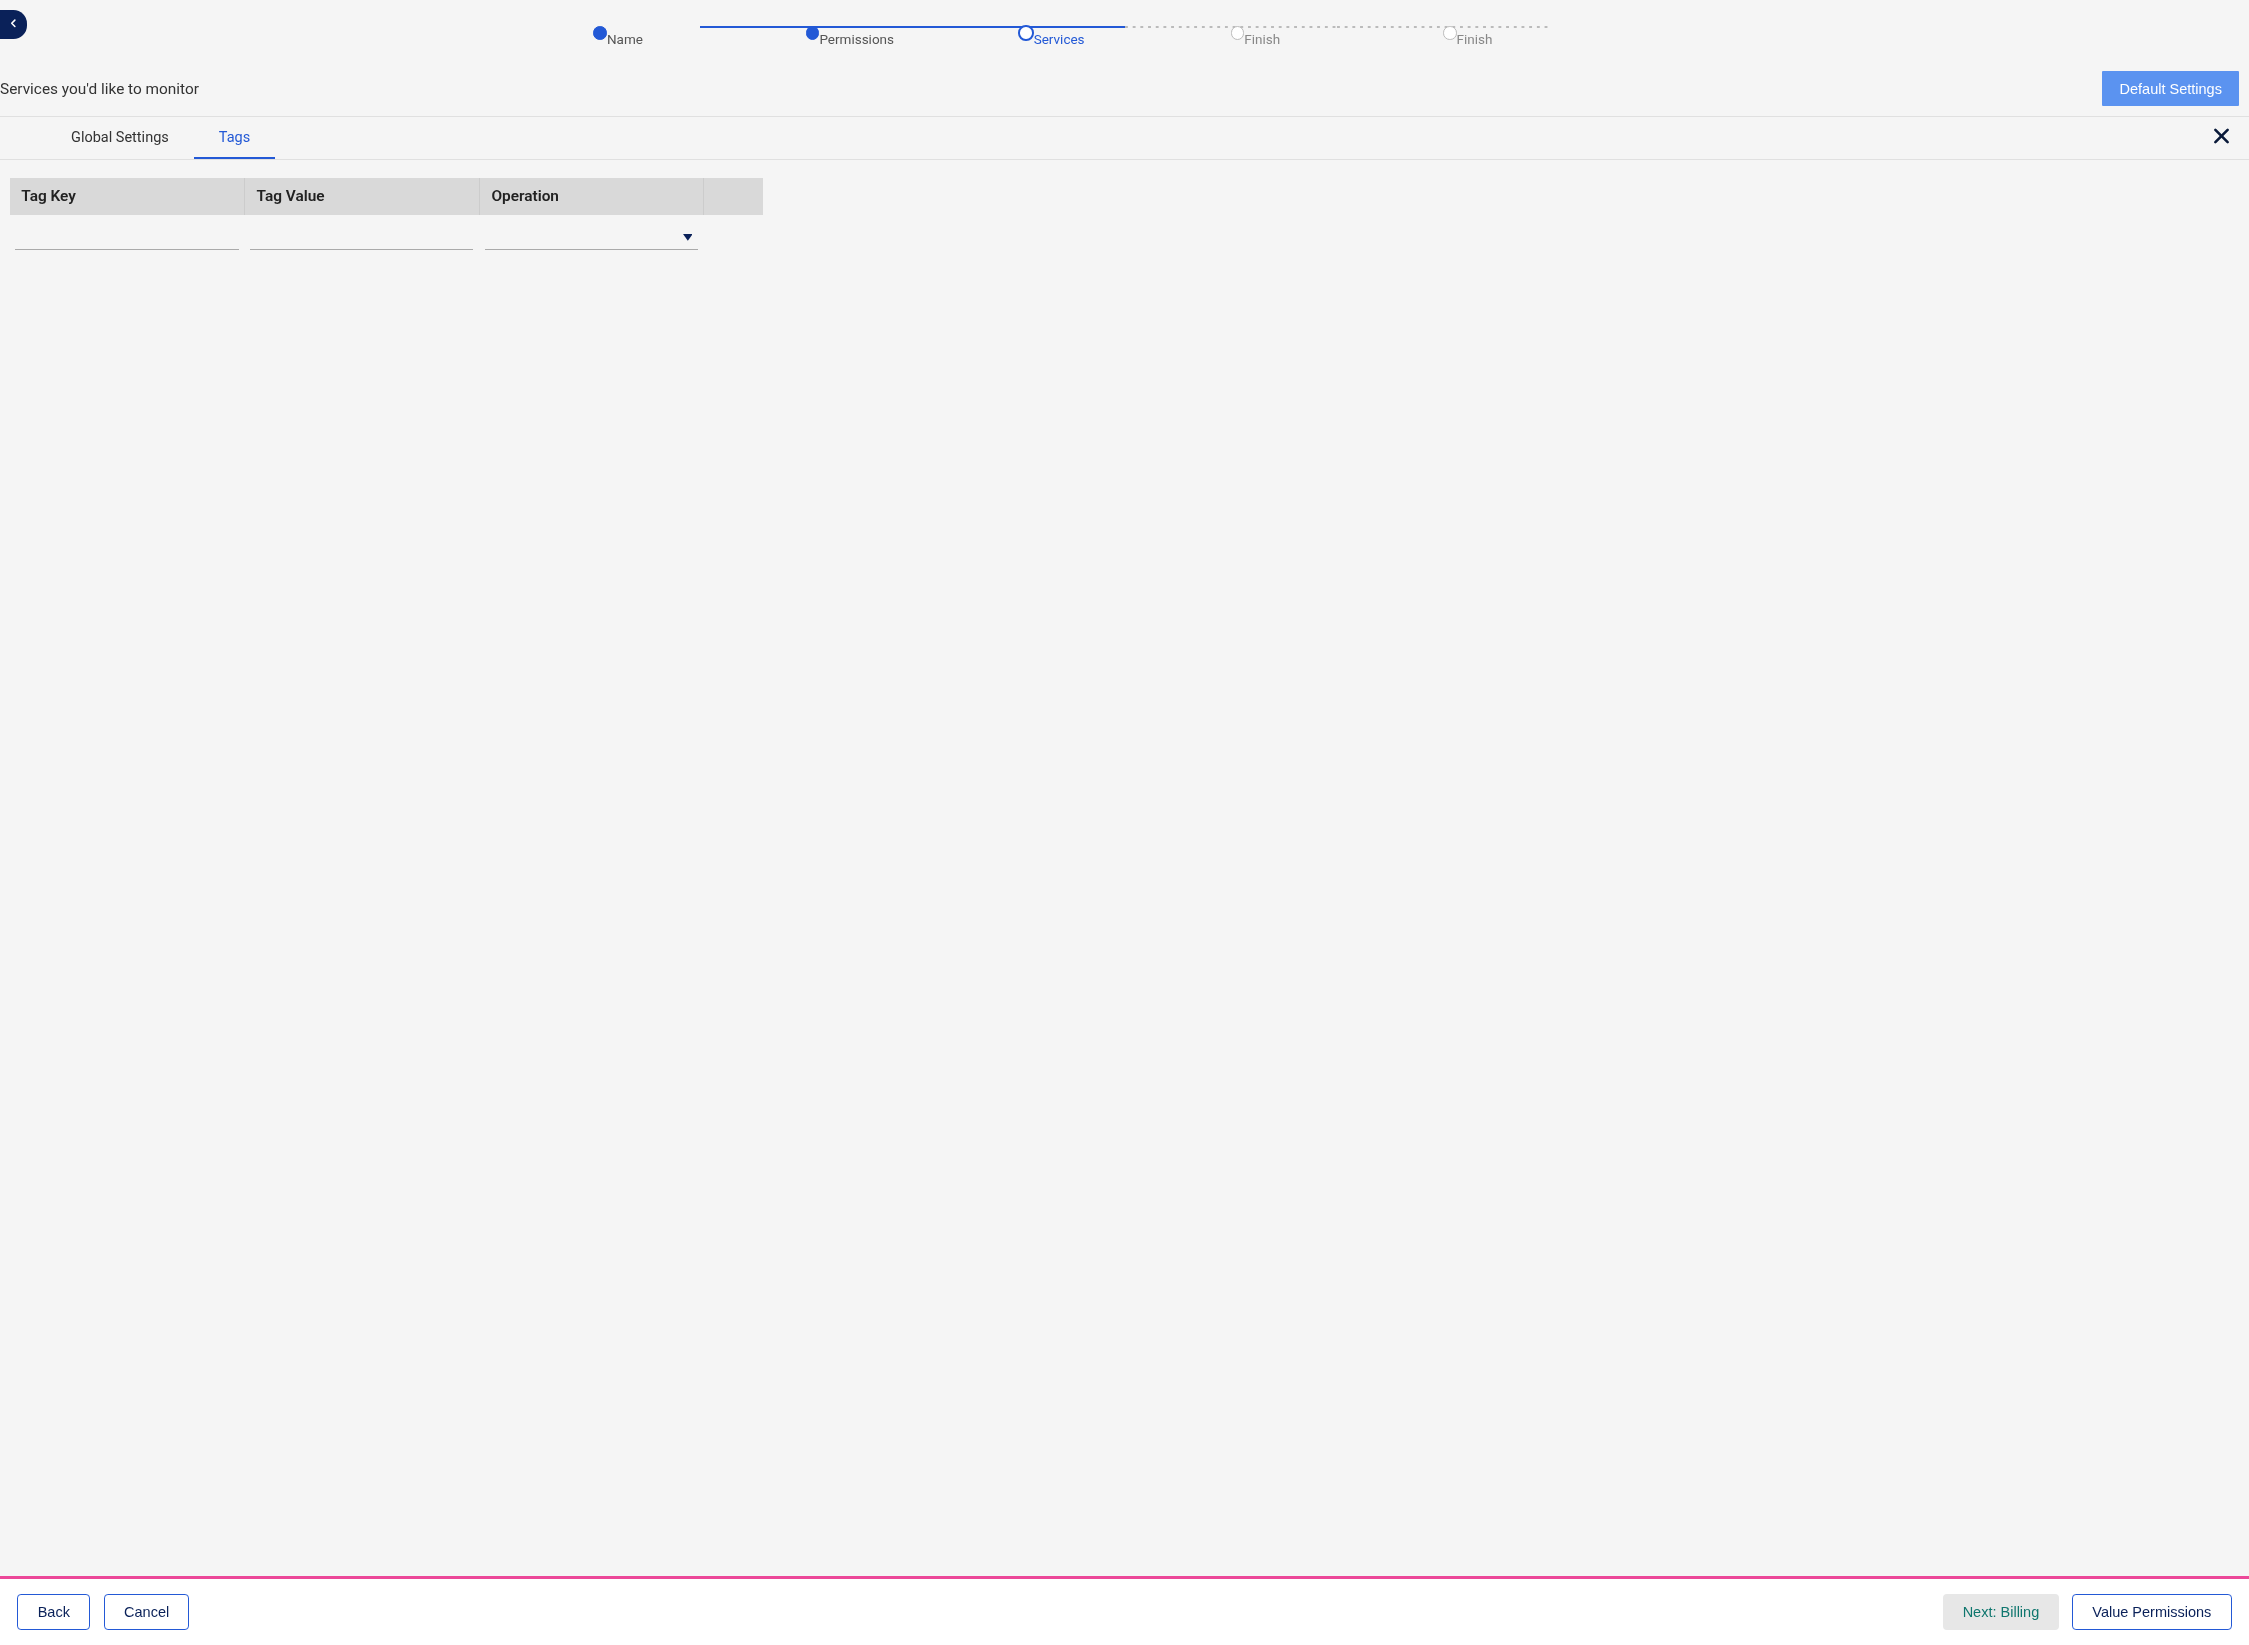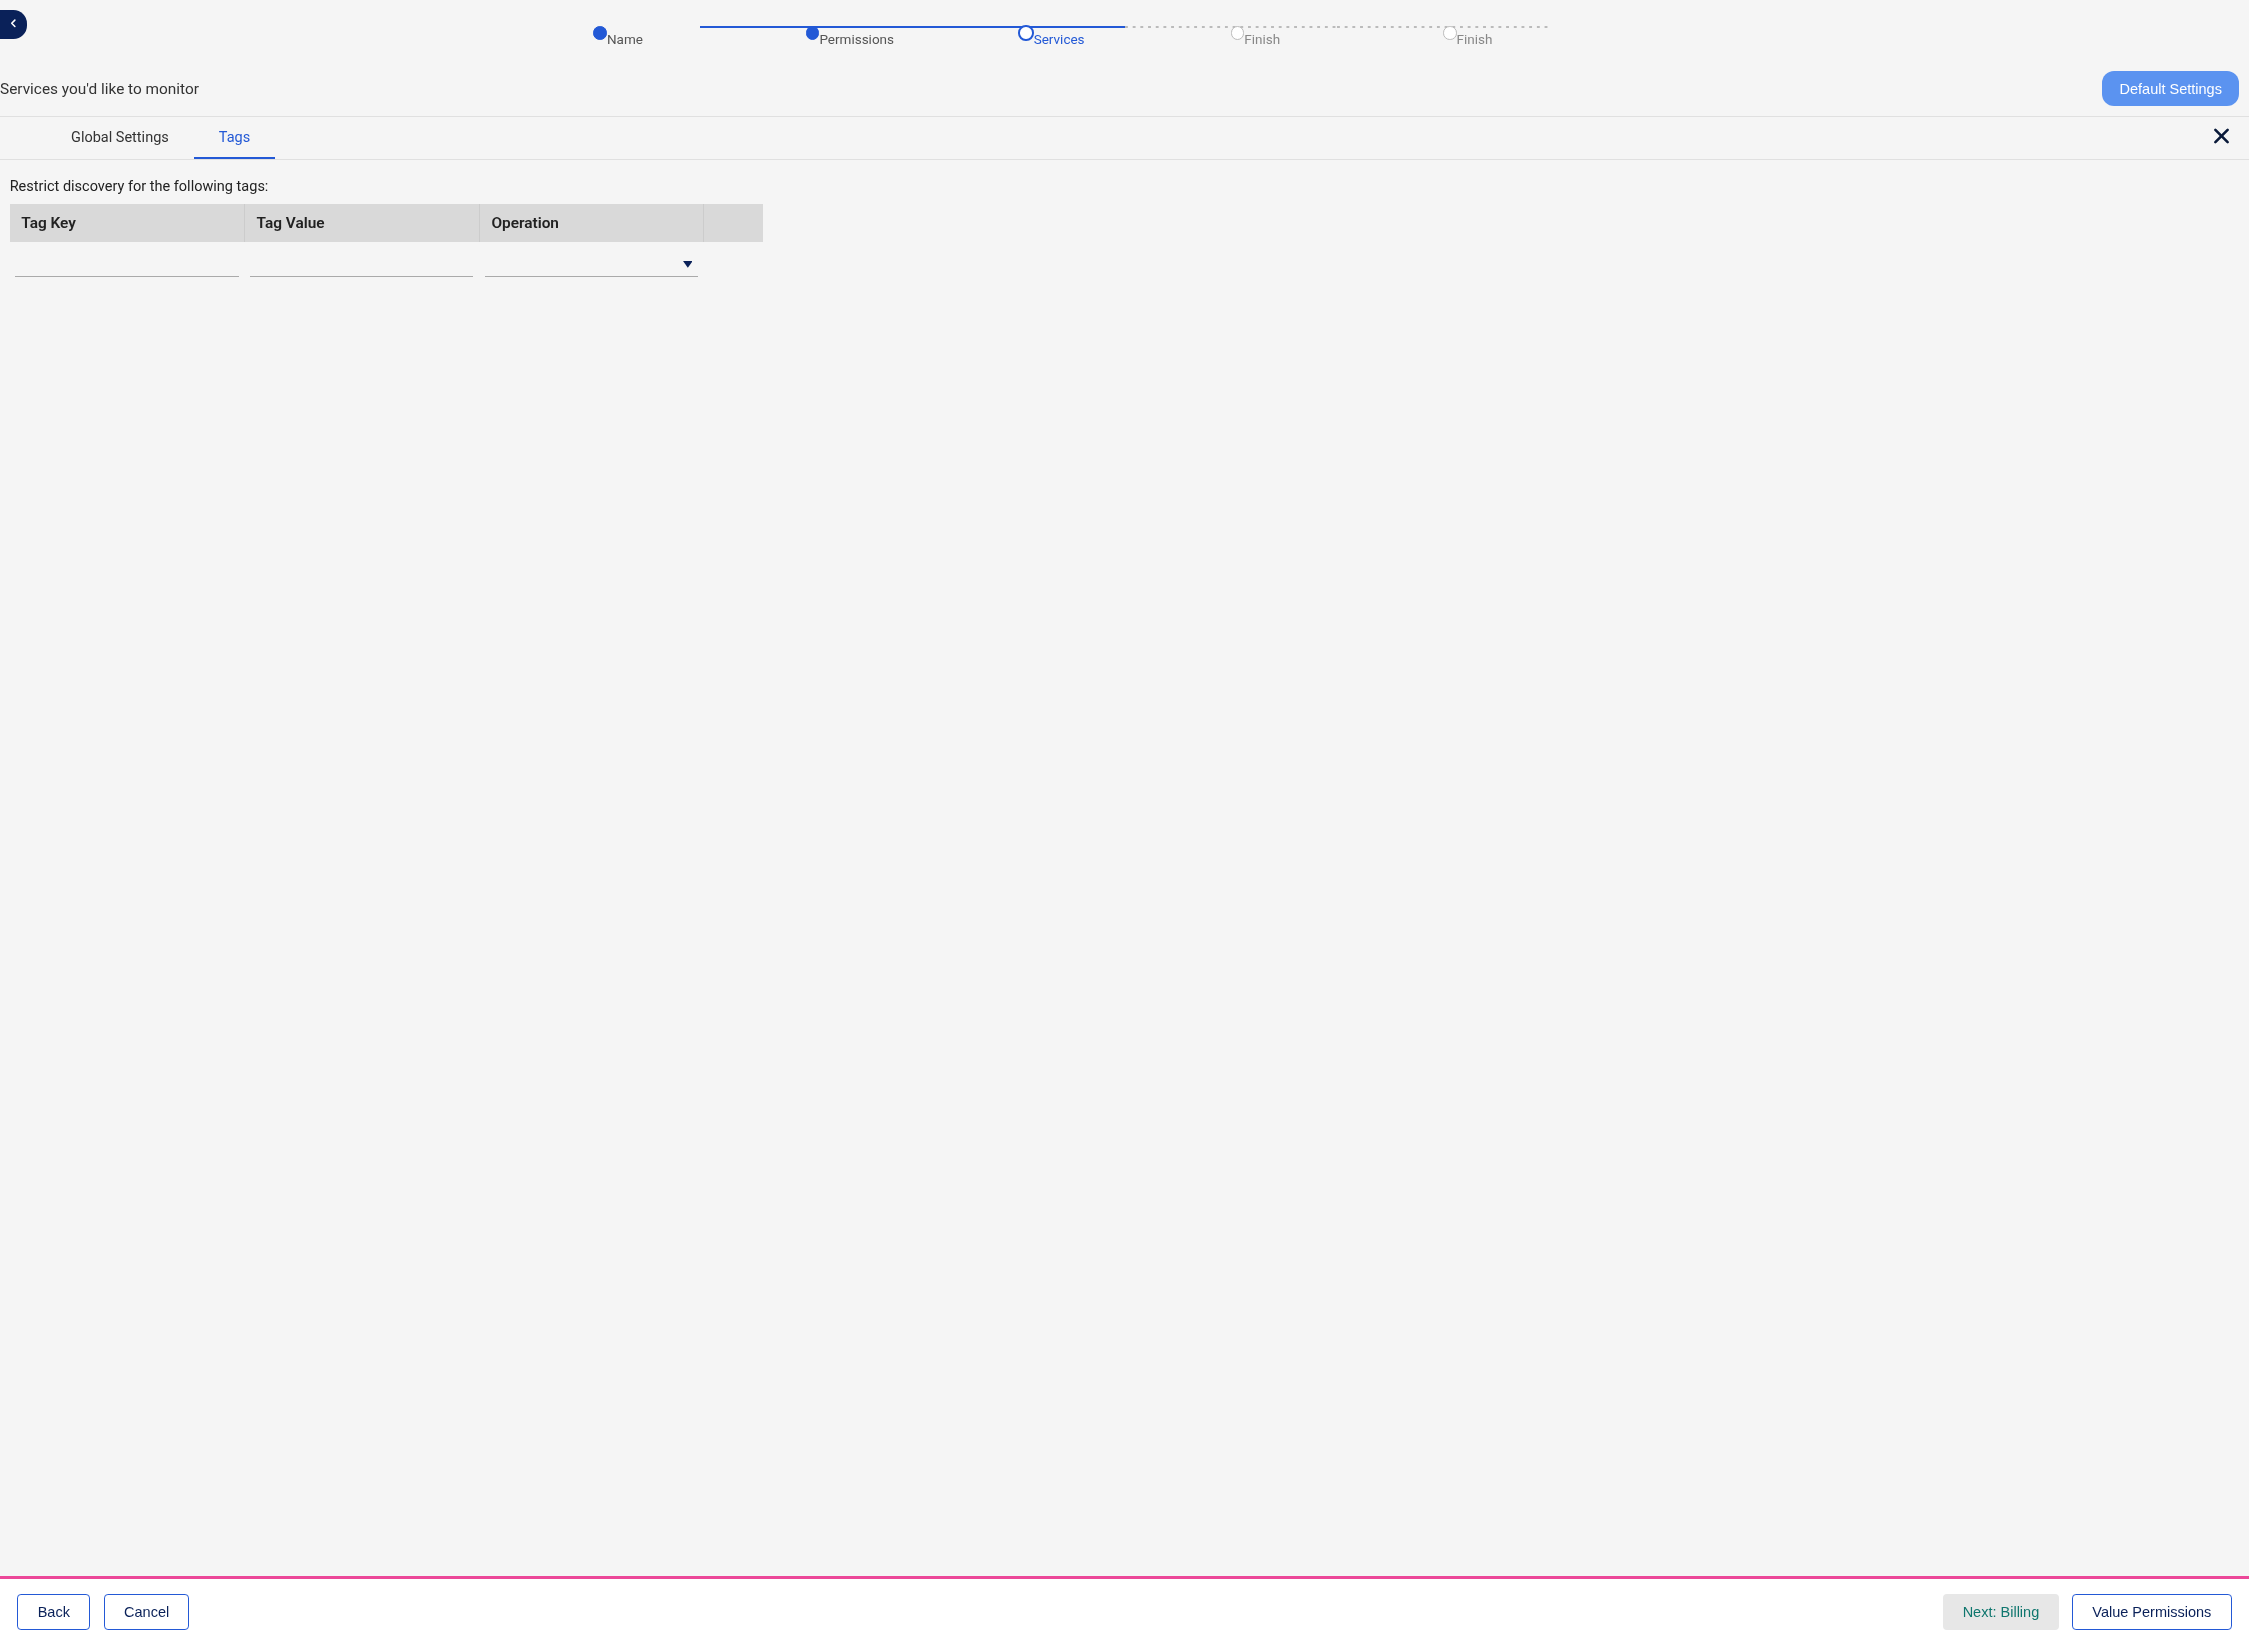--- a/index.html
+++ b/index.html
@@ -118,21 +118,21 @@
     }
     .subheader-title {
       font-size: 15.4px;
       color: #333;
       padding-left: 0px;
     }
     .btn-default-settings {
       background: #5b93f0;
       color: #fff;
       border: none;
-      border-radius: 12px;
+      border-radius: 1px;
       padding: 9.7px 17.4px;
       font-size: 14.5px;
       cursor: pointer;
     }
 
     
     .tabs-bar {
       display: flex;
       align-items: center;
       border-bottom: 1px solid #e0e0e0;
@@ -321,21 +321,20 @@
     <span>
       <svg viewBox="0 0 24 24" fill="none" stroke="#0a1a3a" stroke-width="3" stroke-linecap="round">
         <line x1="5" y1="5" x2="19" y2="19"></line>
         <line x1="19" y1="5" x2="5" y2="19"></line>
       </svg>
     </span>
   </div>
 </div>
 
 <div class="content">
-  <div class="restrict-text">Restrict discovery for the following tags:</div>
 
   <table class="tag-table">
     <thead>
       <tr>
         <th class="col-key">Tag Key</th>
         <th class="col-val">Tag Value</th>
         <th class="col-op">Operation</th>
         <th class="col-act"></th>
       </tr>
     </thead>

